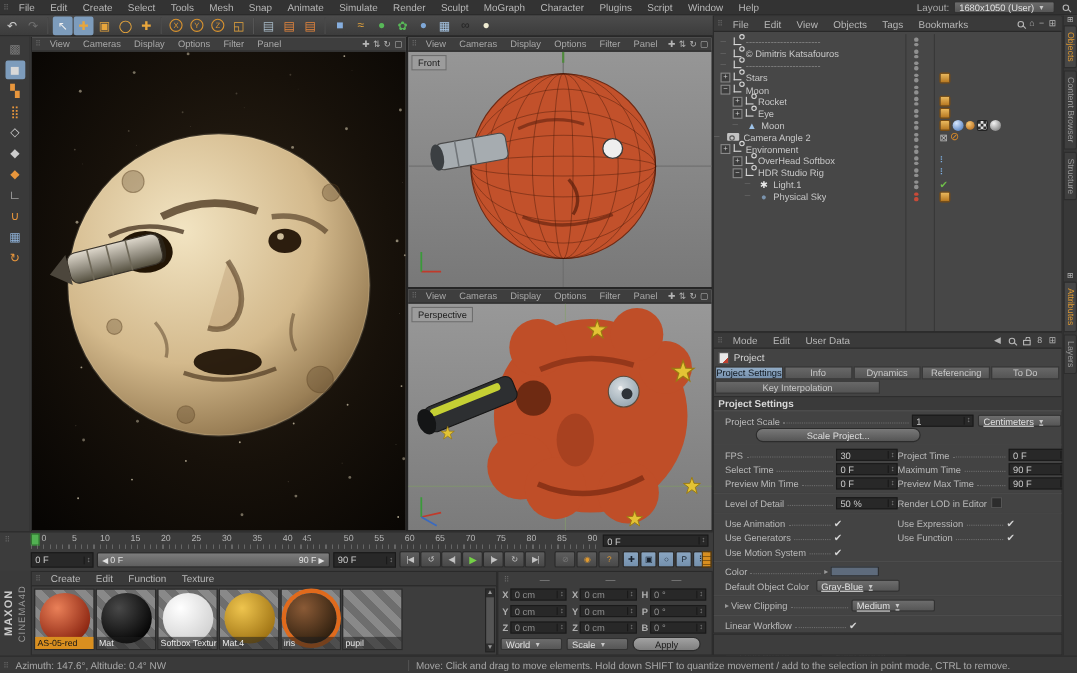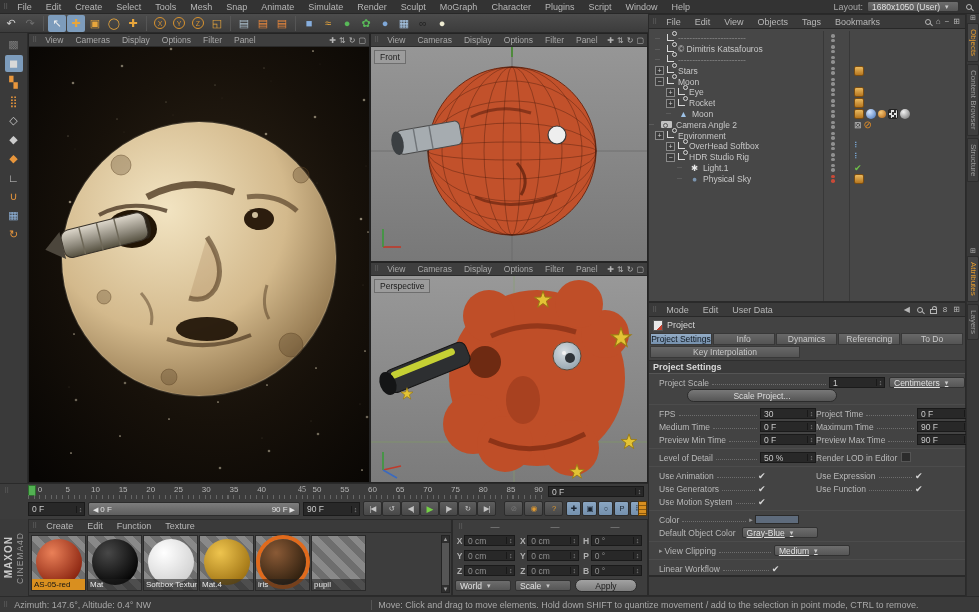--- a/index.html
+++ b/index.html
@@ -571,33 +571,33 @@
         <span class="lbl" style="max-width: 118px;">Moon</span>
         <span class="vdots" style="position: absolute; left: 180px;">
           <i></i>
           <i></i>
         </span>
         <span style="position: absolute; left: 205px; display: flex; align-items: center;"></span>
       </div>
       <div class="om-row" style="padding-left: 17px;">
         <span class="exp">+</span>
         <span class="null-ic"></span>
-        <span class="lbl" style="max-width: 118px;">Eye</span>
+        <span class="lbl" style="max-width: 118px;">Rocket</span>
         <span class="vdots" style="position: absolute; left: 180px;">
           <i></i>
           <i></i>
         </span>
         <span style="position: absolute; left: 205px; display: flex; align-items: center;">
           <span class="tagchip tag-display"></span>
         </span>
       </div>
       <div class="om-row" style="padding-left: 17px;">
         <span class="exp">+</span>
         <span class="null-ic"></span>
-        <span class="lbl" style="max-width: 118px;">Rocket</span>
+        <span class="lbl" style="max-width: 118px;">Eye</span>
         <span class="vdots" style="position: absolute; left: 180px;">
           <i></i>
           <i></i>
         </span>
         <span style="position: absolute; left: 205px; display: flex; align-items: center;">
           <span class="tagchip tag-display"></span>
         </span>
       </div>
       <div class="om-row" style="padding-left: 17px;">
         <span class="noexp">─</span>
@@ -751,21 +751,21 @@
           <span>Project Time</span>
           <span class="lead"></span>
           <span class="fld w56">
             <span class="v">0 F</span>
             <span class="sp">↕</span>
           </span>
         </span>
     </div>
     <div class="arow">
       <span class="acol">
-          <span>Medium Time</span>
+          <span>Select Time</span>
           <span class="lead"></span>
           <span class="fld w56">
             <span class="v">0 F</span>
             <span class="sp">↕</span>
           </span>
         </span>
       <span class="acol">
           <span>Maximum Time</span>
           <span class="lead"></span>
           <span class="fld w56">
@@ -906,21 +906,21 @@
     <div id="ruler-ticks" style="position:absolute;left:0;top:0;right:0;height:11px;">
         <span class="tick" style="left: 12px;">0</span>
         <span class="tick" style="left: 39.7px;">5</span>
         <span class="tick" style="left: 67.4px;">10</span>
         <span class="tick" style="left: 95.1px;">15</span>
         <span class="tick" style="left: 122.8px;">20</span>
         <span class="tick" style="left: 150.5px;">25</span>
         <span class="tick" style="left: 178.2px;">30</span>
         <span class="tick" style="left: 205.9px;">35</span>
         <span class="tick" style="left: 233.6px;">40</span>
-        <span class="tick" style="left: 274px; font-family: Liberation Serif, serif;">45</span>
+        <span class="tick" style="left: 251px; font-family: Liberation Serif, serif;">45</span>
         <span class="tick" style="left: 289px;">50</span>
         <span class="tick" style="left: 316.7px;">55</span>
         <span class="tick" style="left: 344.4px;">60</span>
         <span class="tick" style="left: 372.1px;">65</span>
         <span class="tick" style="left: 399.8px;">70</span>
         <span class="tick" style="left: 427.5px;">75</span>
         <span class="tick" style="left: 455.2px;">80</span>
         <span class="tick" style="left: 482.9px;">85</span>
         <span class="tick" style="left: 510.6px;">90</span>
       </div>

